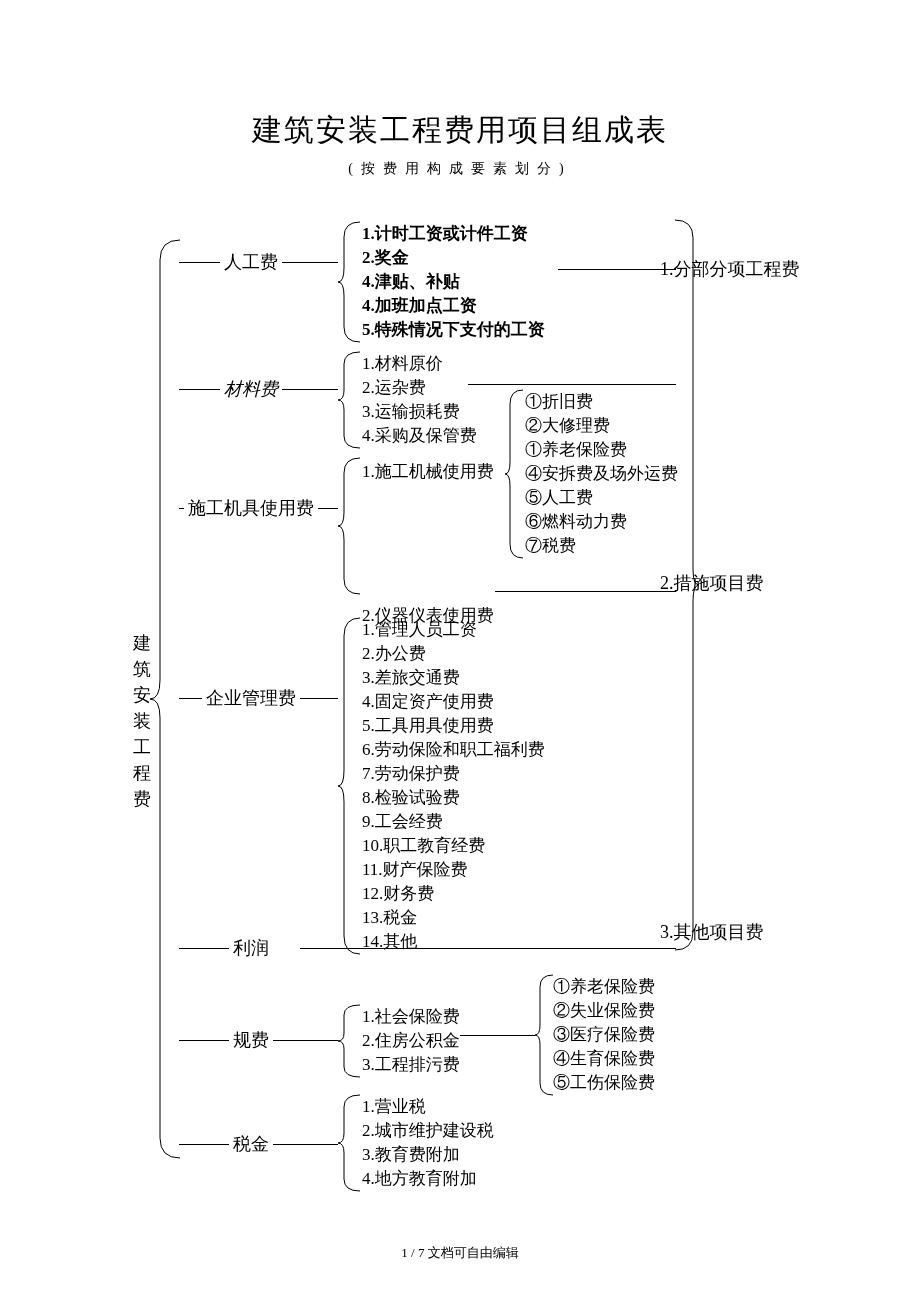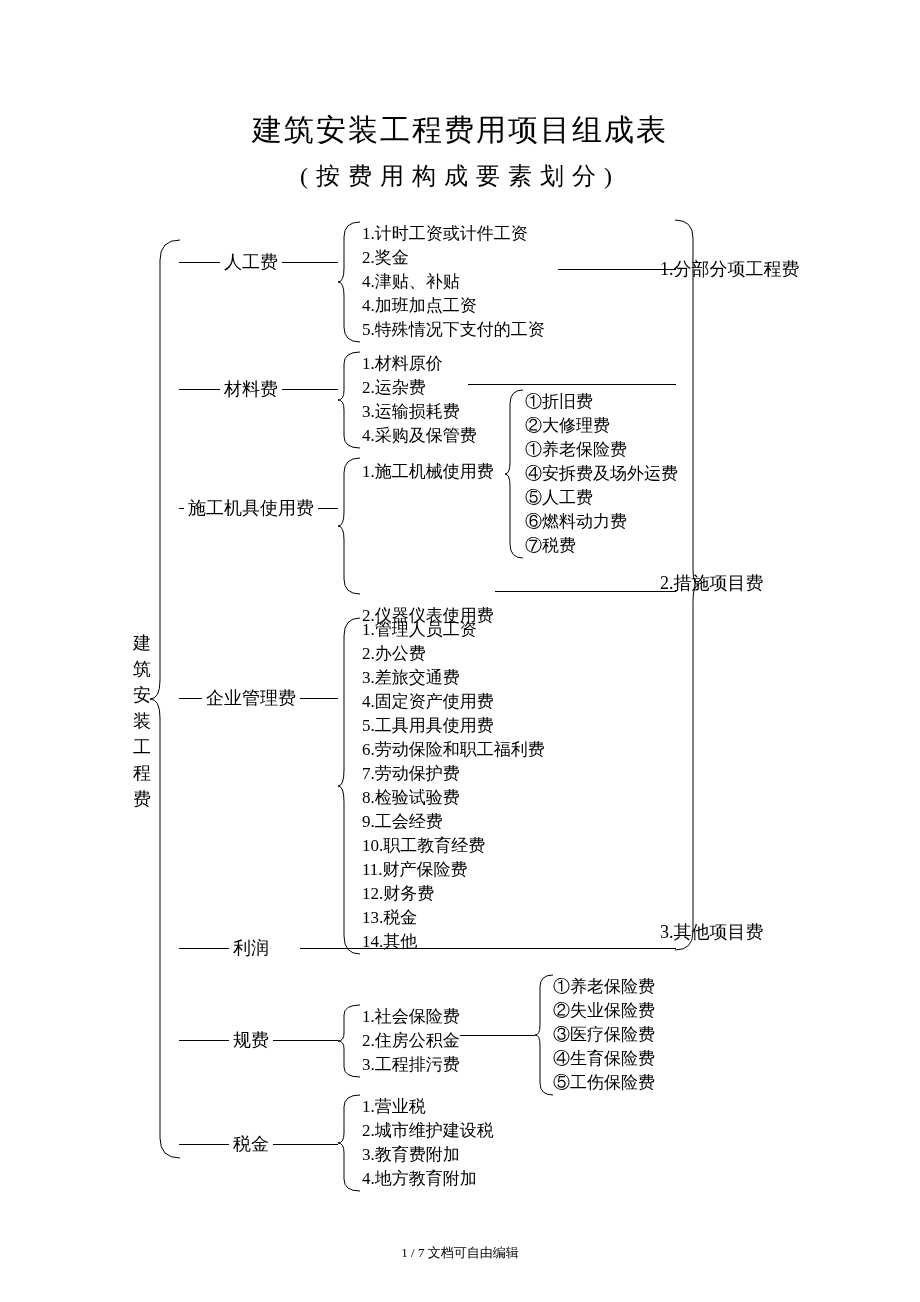--- a/index.html
+++ b/index.html
@@ -19,21 +19,21 @@
     left: 0; right: 0;
     text-align: center;
     font-size: 30px;
     letter-spacing: 2px;
   }
   .subtitle {
     position: absolute;
     top: 160px;
     left: 0; right: 0;
     text-align: center;
-    font-size: 24px;
+    font-size: 14px;
     letter-spacing: 8px;
     font-family: Liberation Serif, serif;
   }
   .root-label {
     position: absolute;
     left: 132px;
     top: 630px;
     font-size: 18px;
     line-height: 26px;
     width: 20px;
@@ -89,40 +89,40 @@
   </div>
 
 <svg class="brace" style="left:150px;top:240px" width="30" height="918">
   <path d="M30 0 Q10 0 10 20 L10 440 Q10 459 0 459 Q10 459 10 478 L10 898 Q10 918 30 918" fill="none" stroke="#000" stroke-width="1"></path>
 </svg>
 
 <div id="cats">
     <div class="cat-label" style="top: 251px; left: 224px;">人工费</div>
     <div class="hline" style="left: 179px; top: 262px; width: 41px;"></div>
     <div class="hline" style="left: 282px; top: 262px; width: 56px;"></div>
-    <div class="cat-label" style="top: 378px; left: 224px;">材料费</div>
+    <div class="cat-label" style="top: 378px; left: 224px; font-style: italic;">材料费</div>
     <div class="hline" style="left: 179px; top: 389px; width: 41px;"></div>
     <div class="hline" style="left: 282px; top: 389px; width: 56px;"></div>
     <div class="cat-label" style="top: 497px; left: 188px;">施工机具使用费</div>
     <div class="hline" style="left: 179px; top: 508px; width: 5px;"></div>
     <div class="hline" style="left: 318px; top: 508px; width: 20px;"></div>
     <div class="cat-label" style="top: 687px; left: 206px;">企业管理费</div>
     <div class="hline" style="left: 179px; top: 698px; width: 23px;"></div>
     <div class="hline" style="left: 300px; top: 698px; width: 38px;"></div>
     <div class="cat-label" style="top: 937px; left: 233px;">利润</div>
     <div class="hline" style="left: 179px; top: 948px; width: 50px;"></div>
     <div class="cat-label" style="top: 1029px; left: 233px;">规费</div>
     <div class="hline" style="left: 179px; top: 1040px; width: 50px;"></div>
     <div class="hline" style="left: 273px; top: 1040px; width: 65px;"></div>
     <div class="cat-label" style="top: 1133px; left: 233px;">税金</div>
     <div class="hline" style="left: 179px; top: 1144px; width: 50px;"></div>
     <div class="hline" style="left: 273px; top: 1144px; width: 65px;"></div>
   </div>
 
-<div class="items" id="blk-labor" style="left: 362px; top: 222px;">
+<div class="items" id="blk-labor" style="left: 362px; top: 222px; font-weight: bold;">
     <div>1.计时工资或计件工资</div>
     <div>2.奖金</div>
     <div>4.津贴、补贴</div>
     <div>4.加班加点工资</div>
     <div>5.特殊情况下支付的工资</div>
   </div>
 <div class="items" id="blk-material" style="left: 362px; top: 352px;">
     <div>1.材料原价</div>
     <div>2.运杂费</div>
     <div>3.运输损耗费</div>

